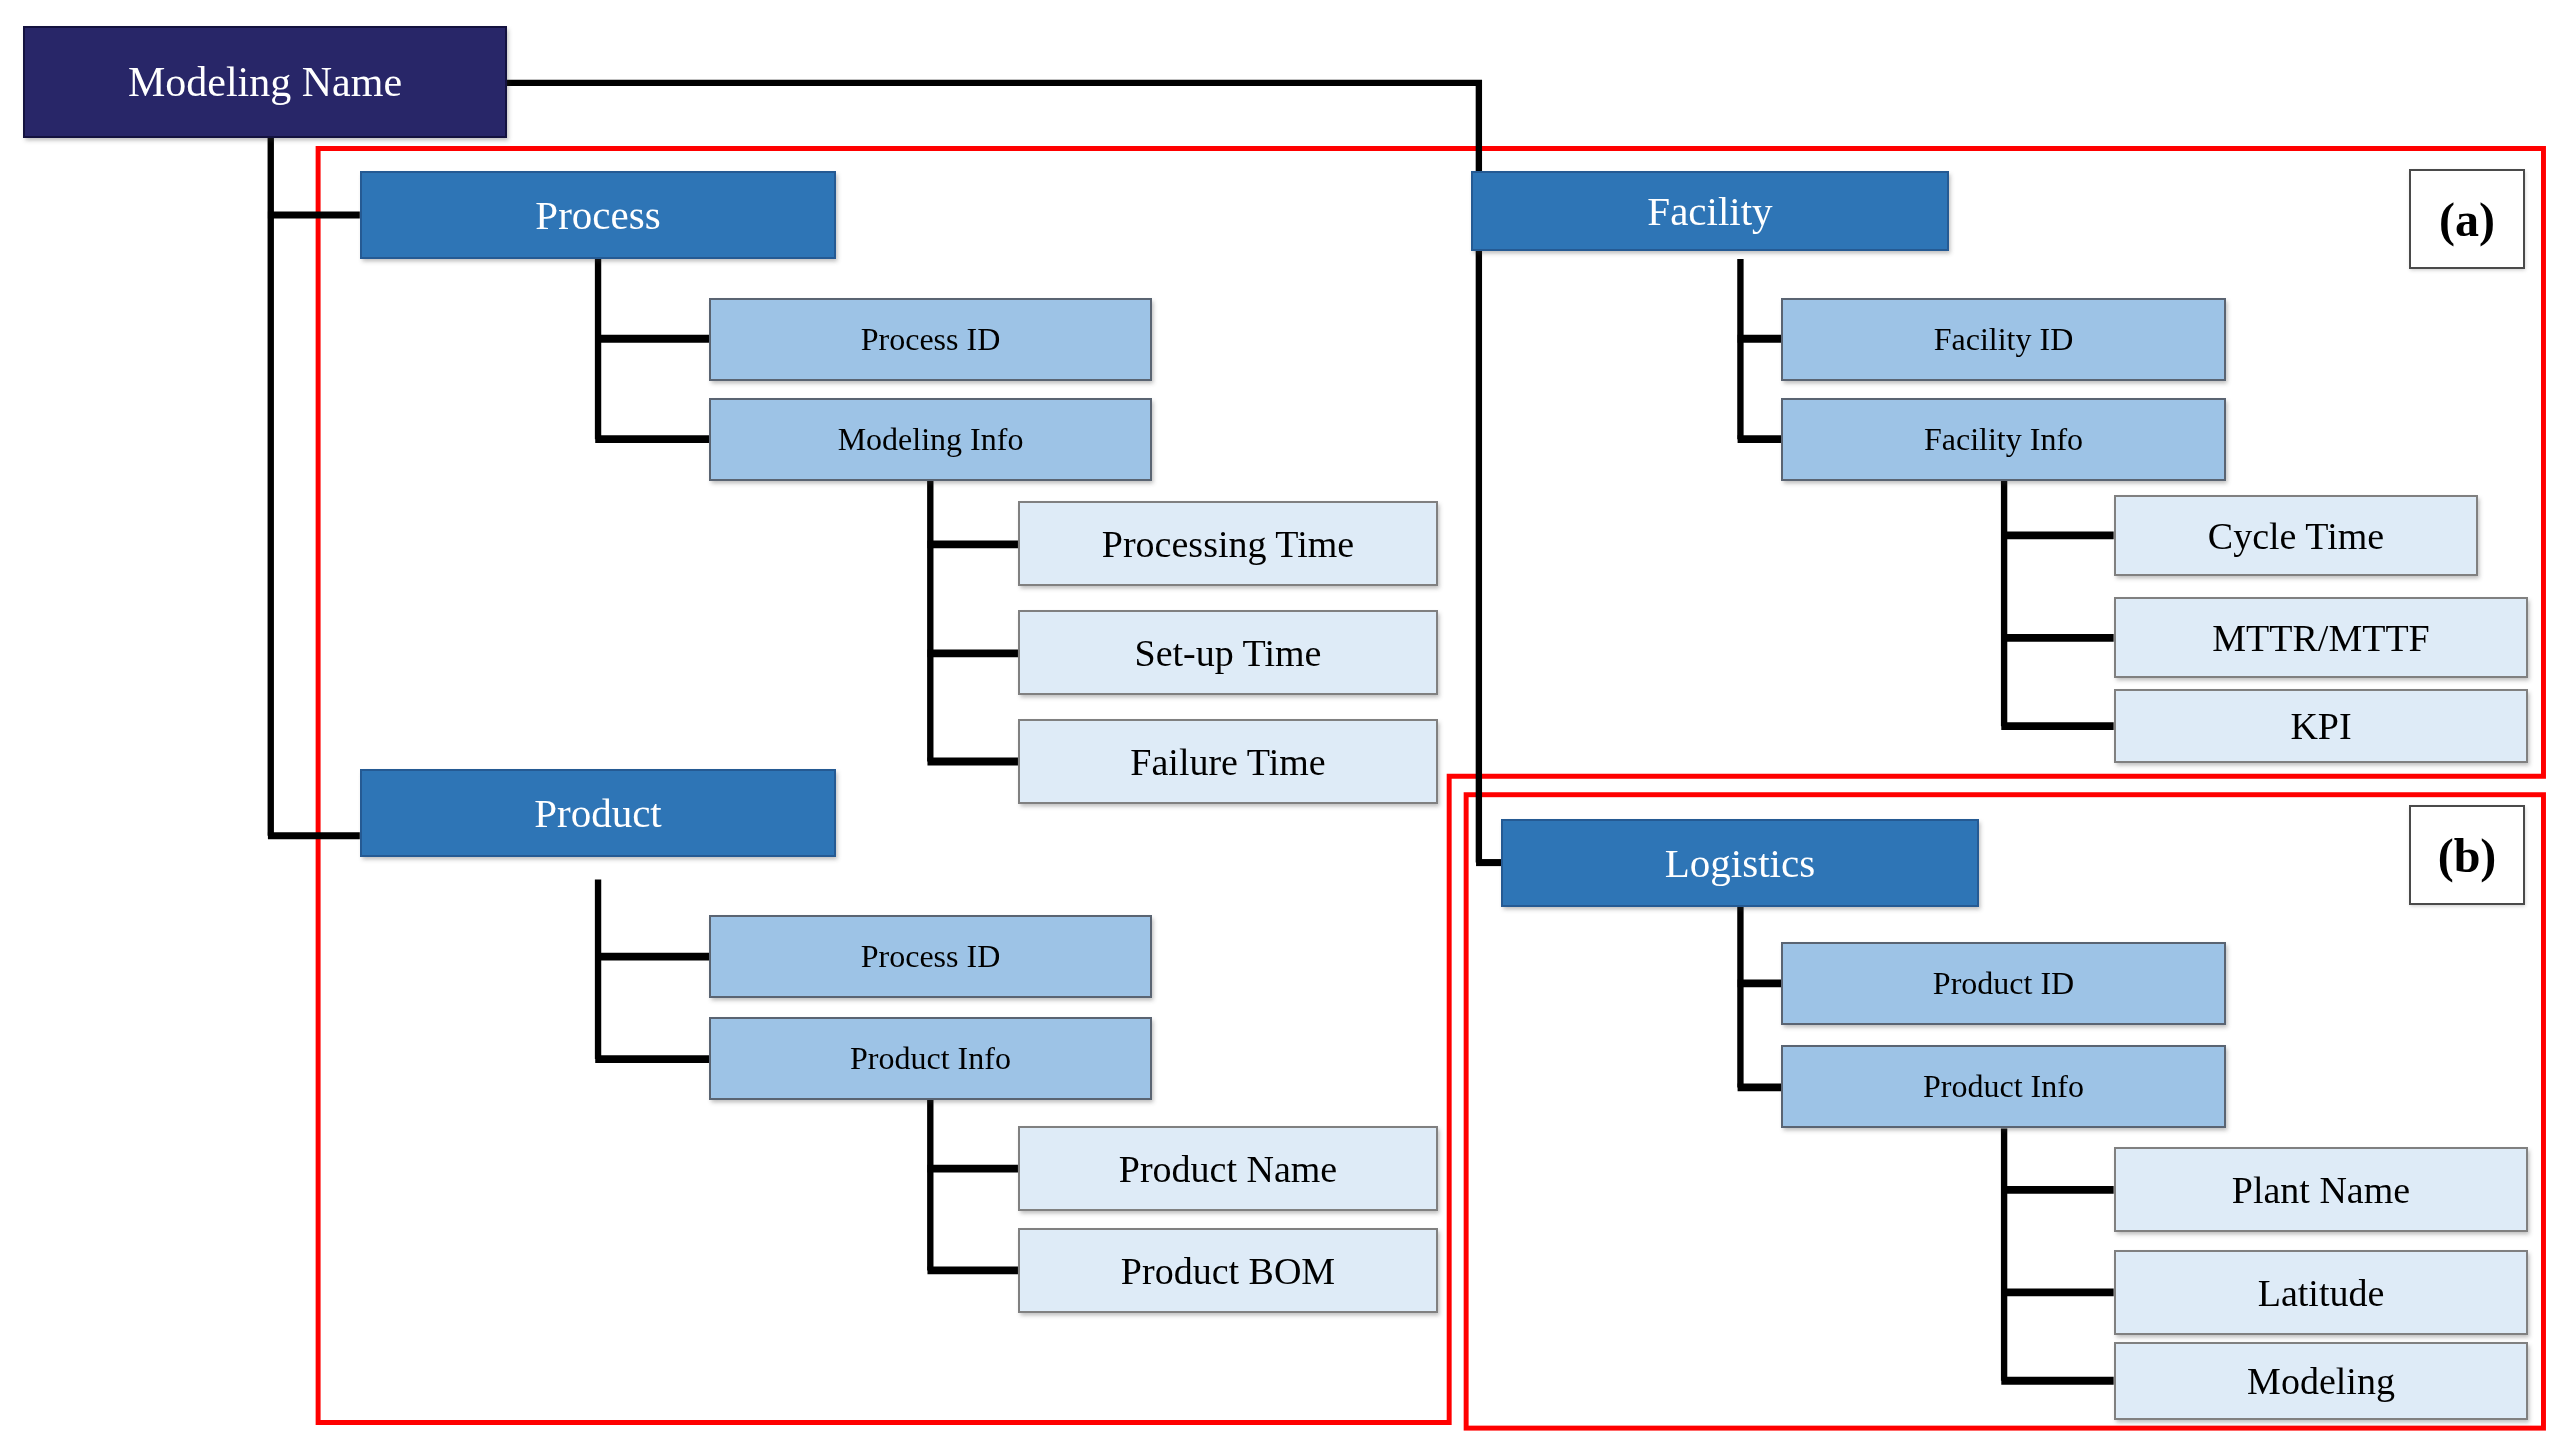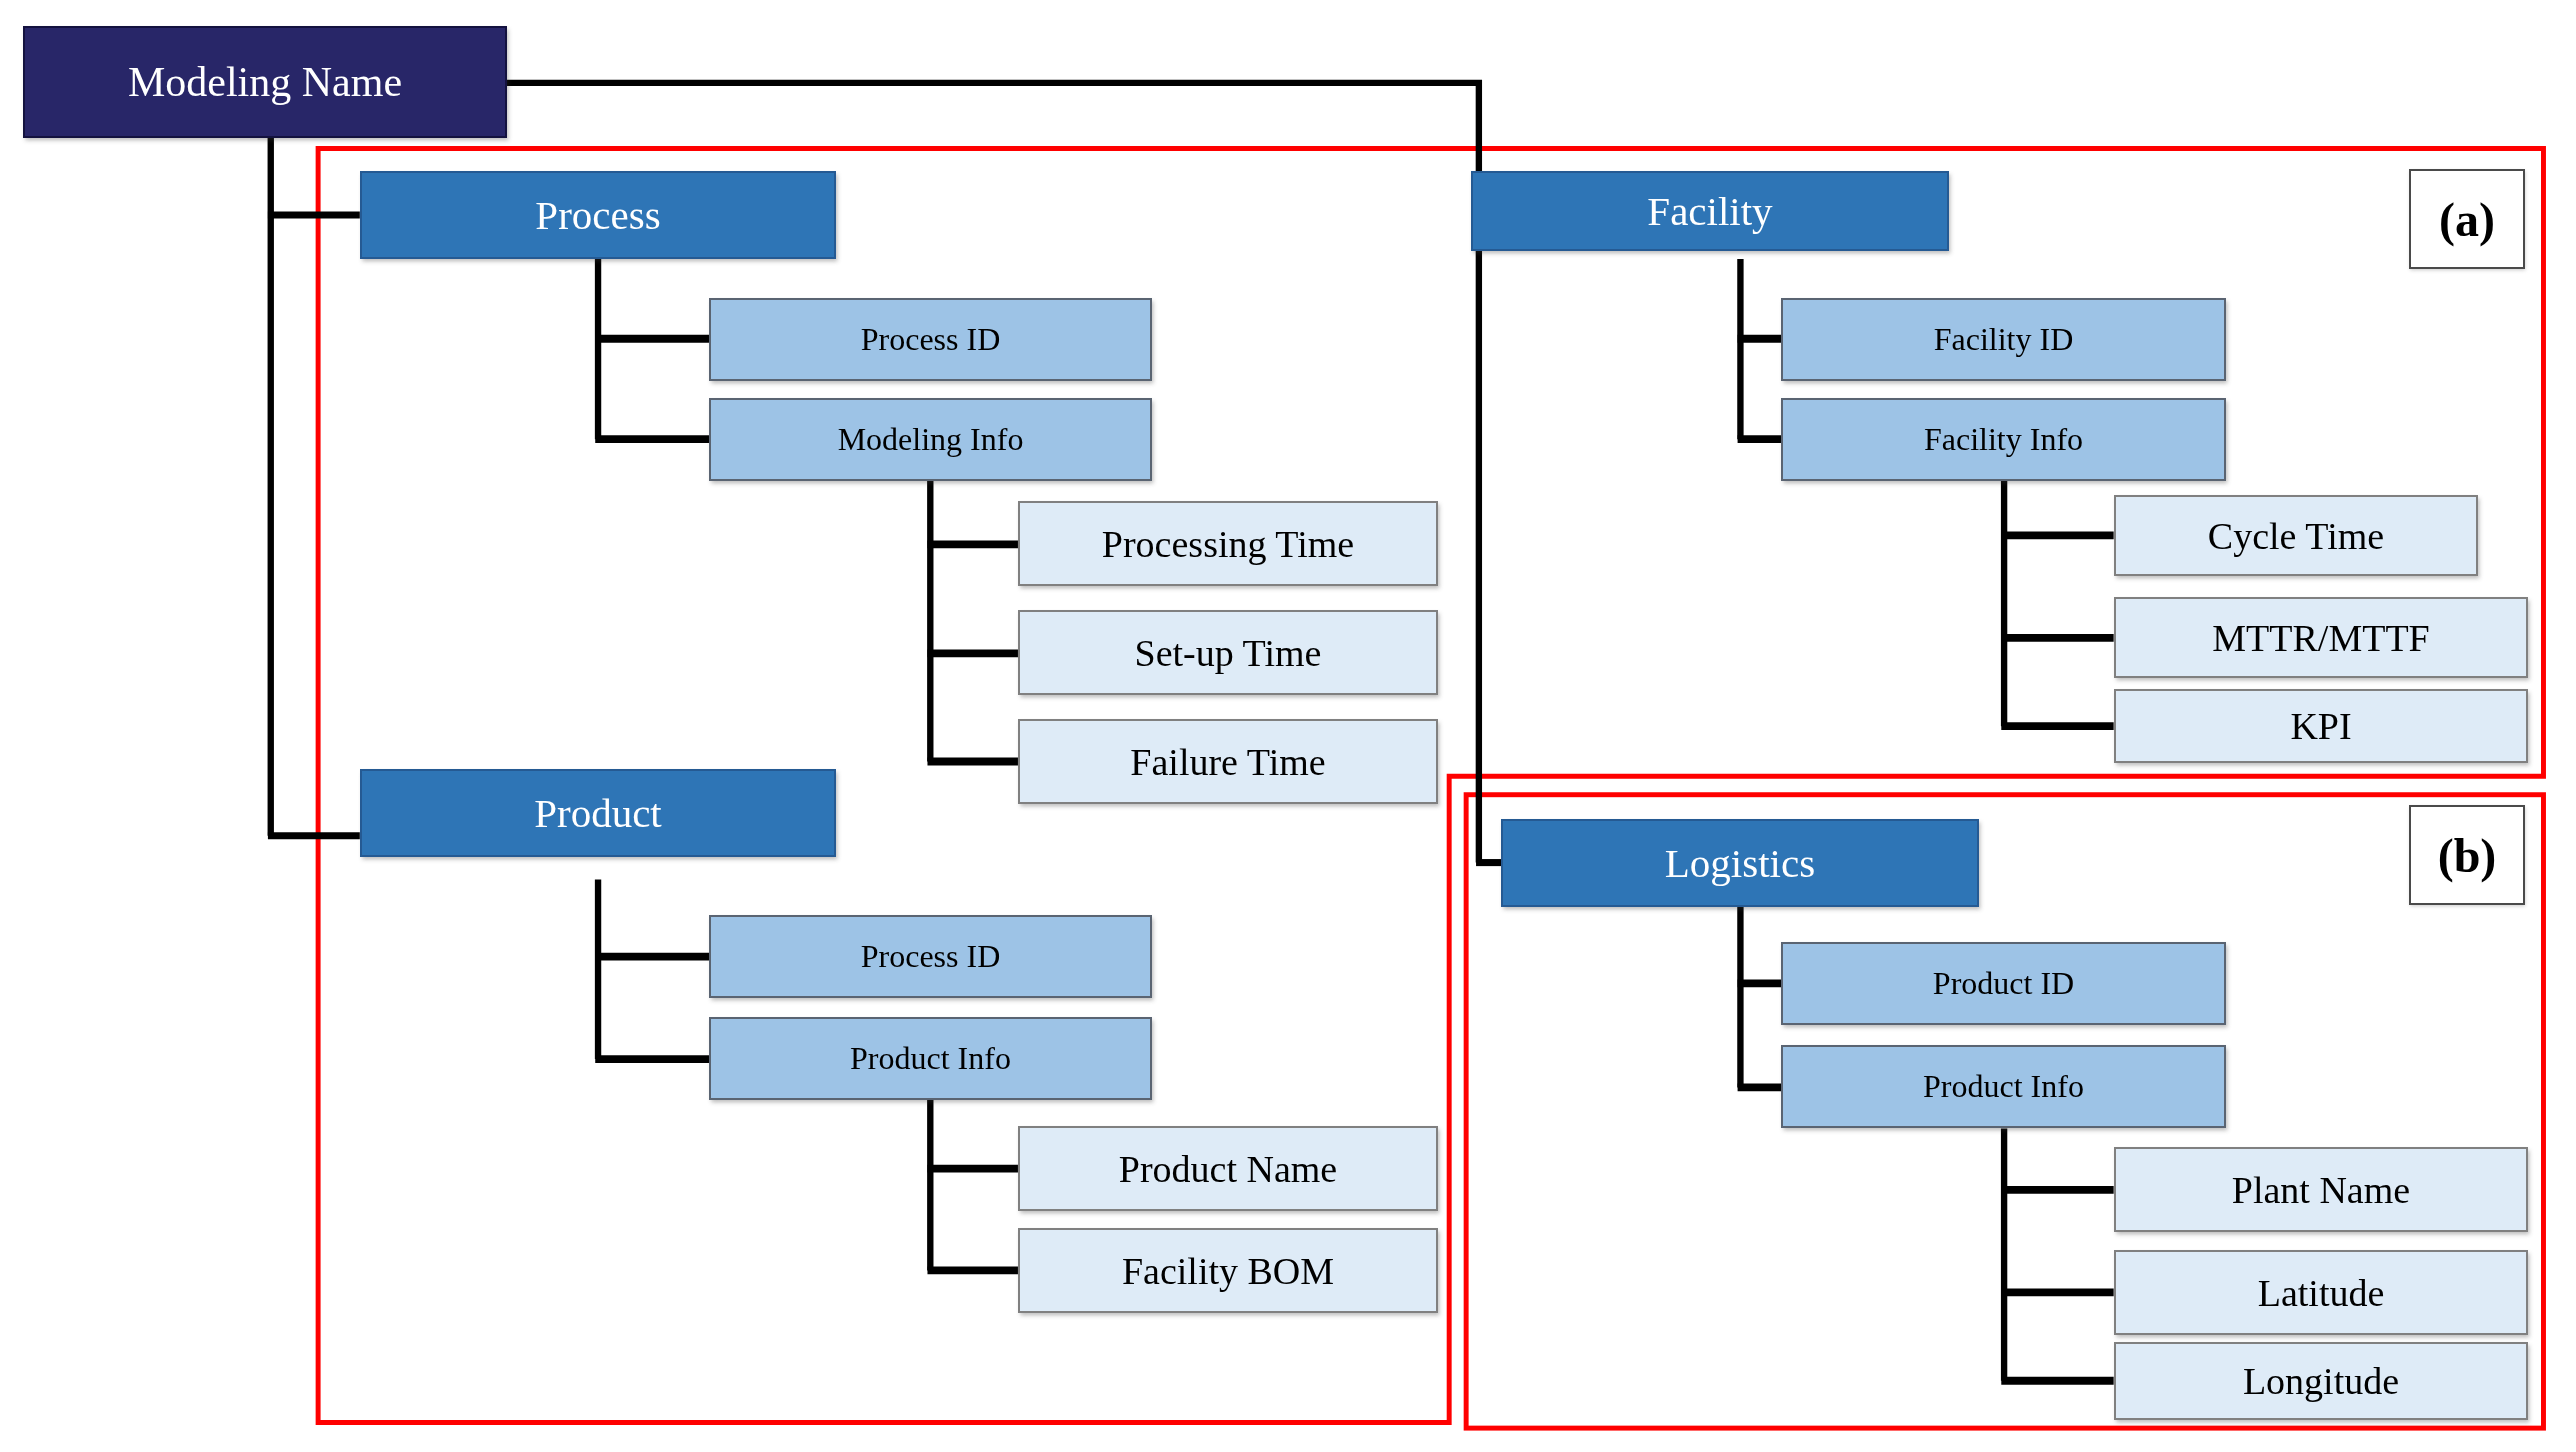--- a/index.html
+++ b/index.html
@@ -96,31 +96,31 @@
 <div class="node mid-node" style="left:709px;top:298px;width:443px;height:83px;">Process ID</div>
 <div class="node mid-node" style="left:709px;top:398px;width:443px;height:83px;">Modeling Info</div>
 <div class="node leaf-node" style="left:1018px;top:501px;width:420px;height:85px;">Processing Time</div>
 <div class="node leaf-node" style="left:1018px;top:610px;width:420px;height:85px;">Set-up Time</div>
 <div class="node leaf-node" style="left:1018px;top:719px;width:420px;height:85px;">Failure Time</div>
 
 <div class="node header-node" style="left:360px;top:769px;width:476px;height:88px;">Product</div>
 <div class="node mid-node" style="left:709px;top:915px;width:443px;height:83px;">Process ID</div>
 <div class="node mid-node" style="left:709px;top:1017px;width:443px;height:83px;">Product Info</div>
 <div class="node leaf-node" style="left:1018px;top:1126px;width:420px;height:85px;">Product Name</div>
-<div class="node leaf-node" style="left:1018px;top:1228px;width:420px;height:85px;">Facility BOM</div>
+<div class="node leaf-node" style="left:1018px;top:1228px;width:420px;height:85px;">Product BOM</div>
 
 <div class="node header-node" style="left:1471px;top:171px;width:478px;height:80px;">Facility</div>
 <div class="node mid-node" style="left:1781px;top:298px;width:445px;height:83px;">Facility ID</div>
 <div class="node mid-node" style="left:1781px;top:398px;width:445px;height:83px;">Facility Info</div>
 <div class="node leaf-node" style="left:2114px;top:495px;width:364px;height:81px;">Cycle Time</div>
 <div class="node leaf-node" style="left:2114px;top:597px;width:414px;height:81px;">MTTR/MTTF</div>
 <div class="node leaf-node" style="left:2114px;top:689px;width:414px;height:74px;">KPI</div>
 
 <div class="node header-node" style="left:1501px;top:819px;width:478px;height:88px;">Logistics</div>
 <div class="node mid-node" style="left:1781px;top:942px;width:445px;height:83px;">Product ID</div>
 <div class="node mid-node" style="left:1781px;top:1045px;width:445px;height:83px;">Product Info</div>
 <div class="node leaf-node" style="left:2114px;top:1147px;width:414px;height:85px;">Plant Name</div>
 <div class="node leaf-node" style="left:2114px;top:1250px;width:414px;height:85px;">Latitude</div>
-<div class="node leaf-node" style="left:2114px;top:1342px;width:414px;height:78px;">Longitude</div>
+<div class="node leaf-node" style="left:2114px;top:1342px;width:414px;height:78px;">Modeling</div>
 
 <div class="anno" style="left:2409px;top:169px;width:116px;height:100px;">(a)</div>
 <div class="anno" style="left:2409px;top:805px;width:116px;height:100px;">(b)</div>
 
 
 </body></html>

